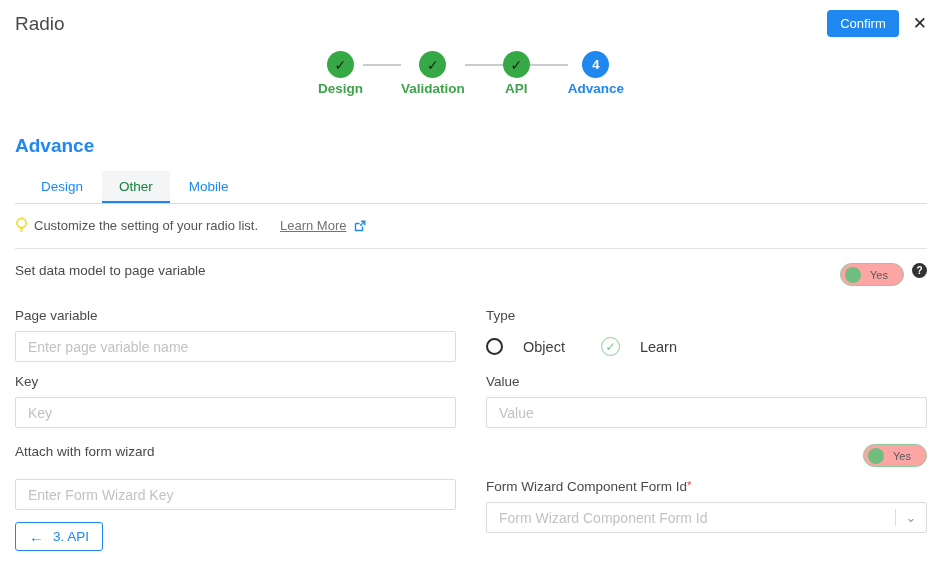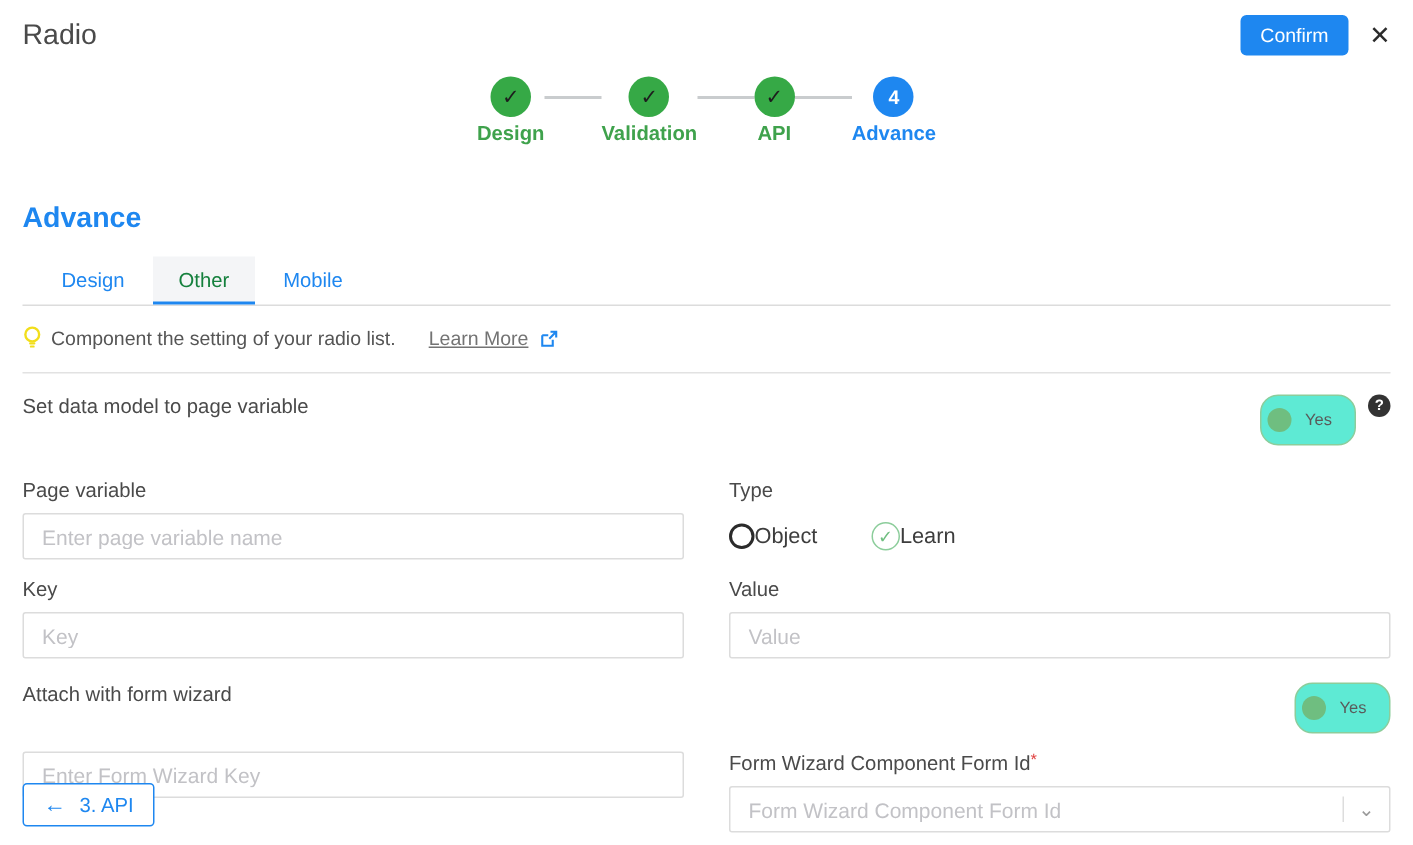--- a/index.html
+++ b/index.html
@@ -86,22 +86,22 @@
 
   
   .toggle-row {
     display: flex; align-items: flex-start;
     margin-top: 14px;
   }
   .toggle-row-label { font-size: 13.5px; color: #4a4a4a; }
   .toggle-row .spacer { flex: 1; }
   .toggle {
     width: 64px; height: 23px; border: 1px solid #8ccd9b; border-radius: 12px;
-    background: #5eead4; display: flex; align-items: center; cursor: pointer;
-    padding: 16px 4px; flex: none;
+    background: #fca5a5; display: flex; align-items: center; cursor: pointer;
+    padding: 0 4px; flex: none;
   }
   .toggle-knob {
     width: 16px; height: 16px; border-radius: 50%; background: #6fbe80; flex: none;
   }
   .toggle-text { font-size: 11px; color: #5a5a5a; margin-left: 9px; }
   .help-icon {
     width: 15px; height: 15px; border-radius: 50%; background: #333;
     color: #fff; font-size: 10px; font-weight: 700;
     display: flex; align-items: center; justify-content: center;
     margin-left: 8px; cursor: pointer; flex: none;
@@ -117,21 +117,21 @@
   .req-mark { color: #e0403f; font-size: 11px; vertical-align: top; }
   .text-input {
     width: 100%; height: 31px; border: 1px solid #dcdcdc; border-radius: 2px;
     padding: 0 12px; font-size: 14px; font-family: inherit; color: #444;
     outline: none; background: #fff;
   }
   .text-input::placeholder { color: #c2c2c6; opacity: 1; }
 
   
   .radio-group { display: flex; align-items: center; gap: 36px; height: 31px; }
-  .radio-option { display: flex; align-items: center; gap: 0; cursor: pointer; }
+  .radio-option { display: flex; align-items: center; gap: 20px; cursor: pointer; }
   .radio-circle {
     width: 17px; height: 17px; border-radius: 50%;
     border: 2px solid #2b2b2b; background: #fff; flex: none;
   }
   .radio-check {
     width: 19px; height: 19px; border-radius: 50%;
     border: 1.5px solid #8ccd9b; color: #6fbe80;
     display: flex; align-items: center; justify-content: center;
     font-size: 12px; font-weight: 700; flex: none;
   }
@@ -202,21 +202,21 @@
     <button class="tab active">Other</button>
     <button class="tab">Mobile</button>
   </div>
 
   <div class="info-bar">
     <svg class="bulb" viewBox="0 0 13 17">
       <circle cx="6.5" cy="6" r="4.6" fill="none" stroke="#f2de1b" stroke-width="1.6"></circle>
       <rect x="4.4" y="11.2" width="4.2" height="1.5" rx="0.7" fill="#f2de1b"></rect>
       <rect x="4.9" y="13.4" width="3.2" height="1.3" rx="0.6" fill="#f2de1b"></rect>
     </svg>
-    <span>Component the setting of your radio list.</span>
+    <span>Customize the setting of your radio list.</span>
     <span class="learn-more">Learn More</span>
     <svg class="ext-icon" viewBox="0 0 12 12">
       <path d="M1.5 3.5 h4 M1.5 3.5 v7 h7 v-4" fill="none" stroke="#1e87f0" stroke-width="1.4"></path>
       <path d="M7 1.2 h3.8 v3.8 M10.6 1.4 L6.2 5.8" fill="none" stroke="#1e87f0" stroke-width="1.4"></path>
     </svg>
   </div>
 
   <div class="toggle-row">
     <span class="toggle-row-label">Set data model to page variable</span>
     <span class="spacer"></span>

